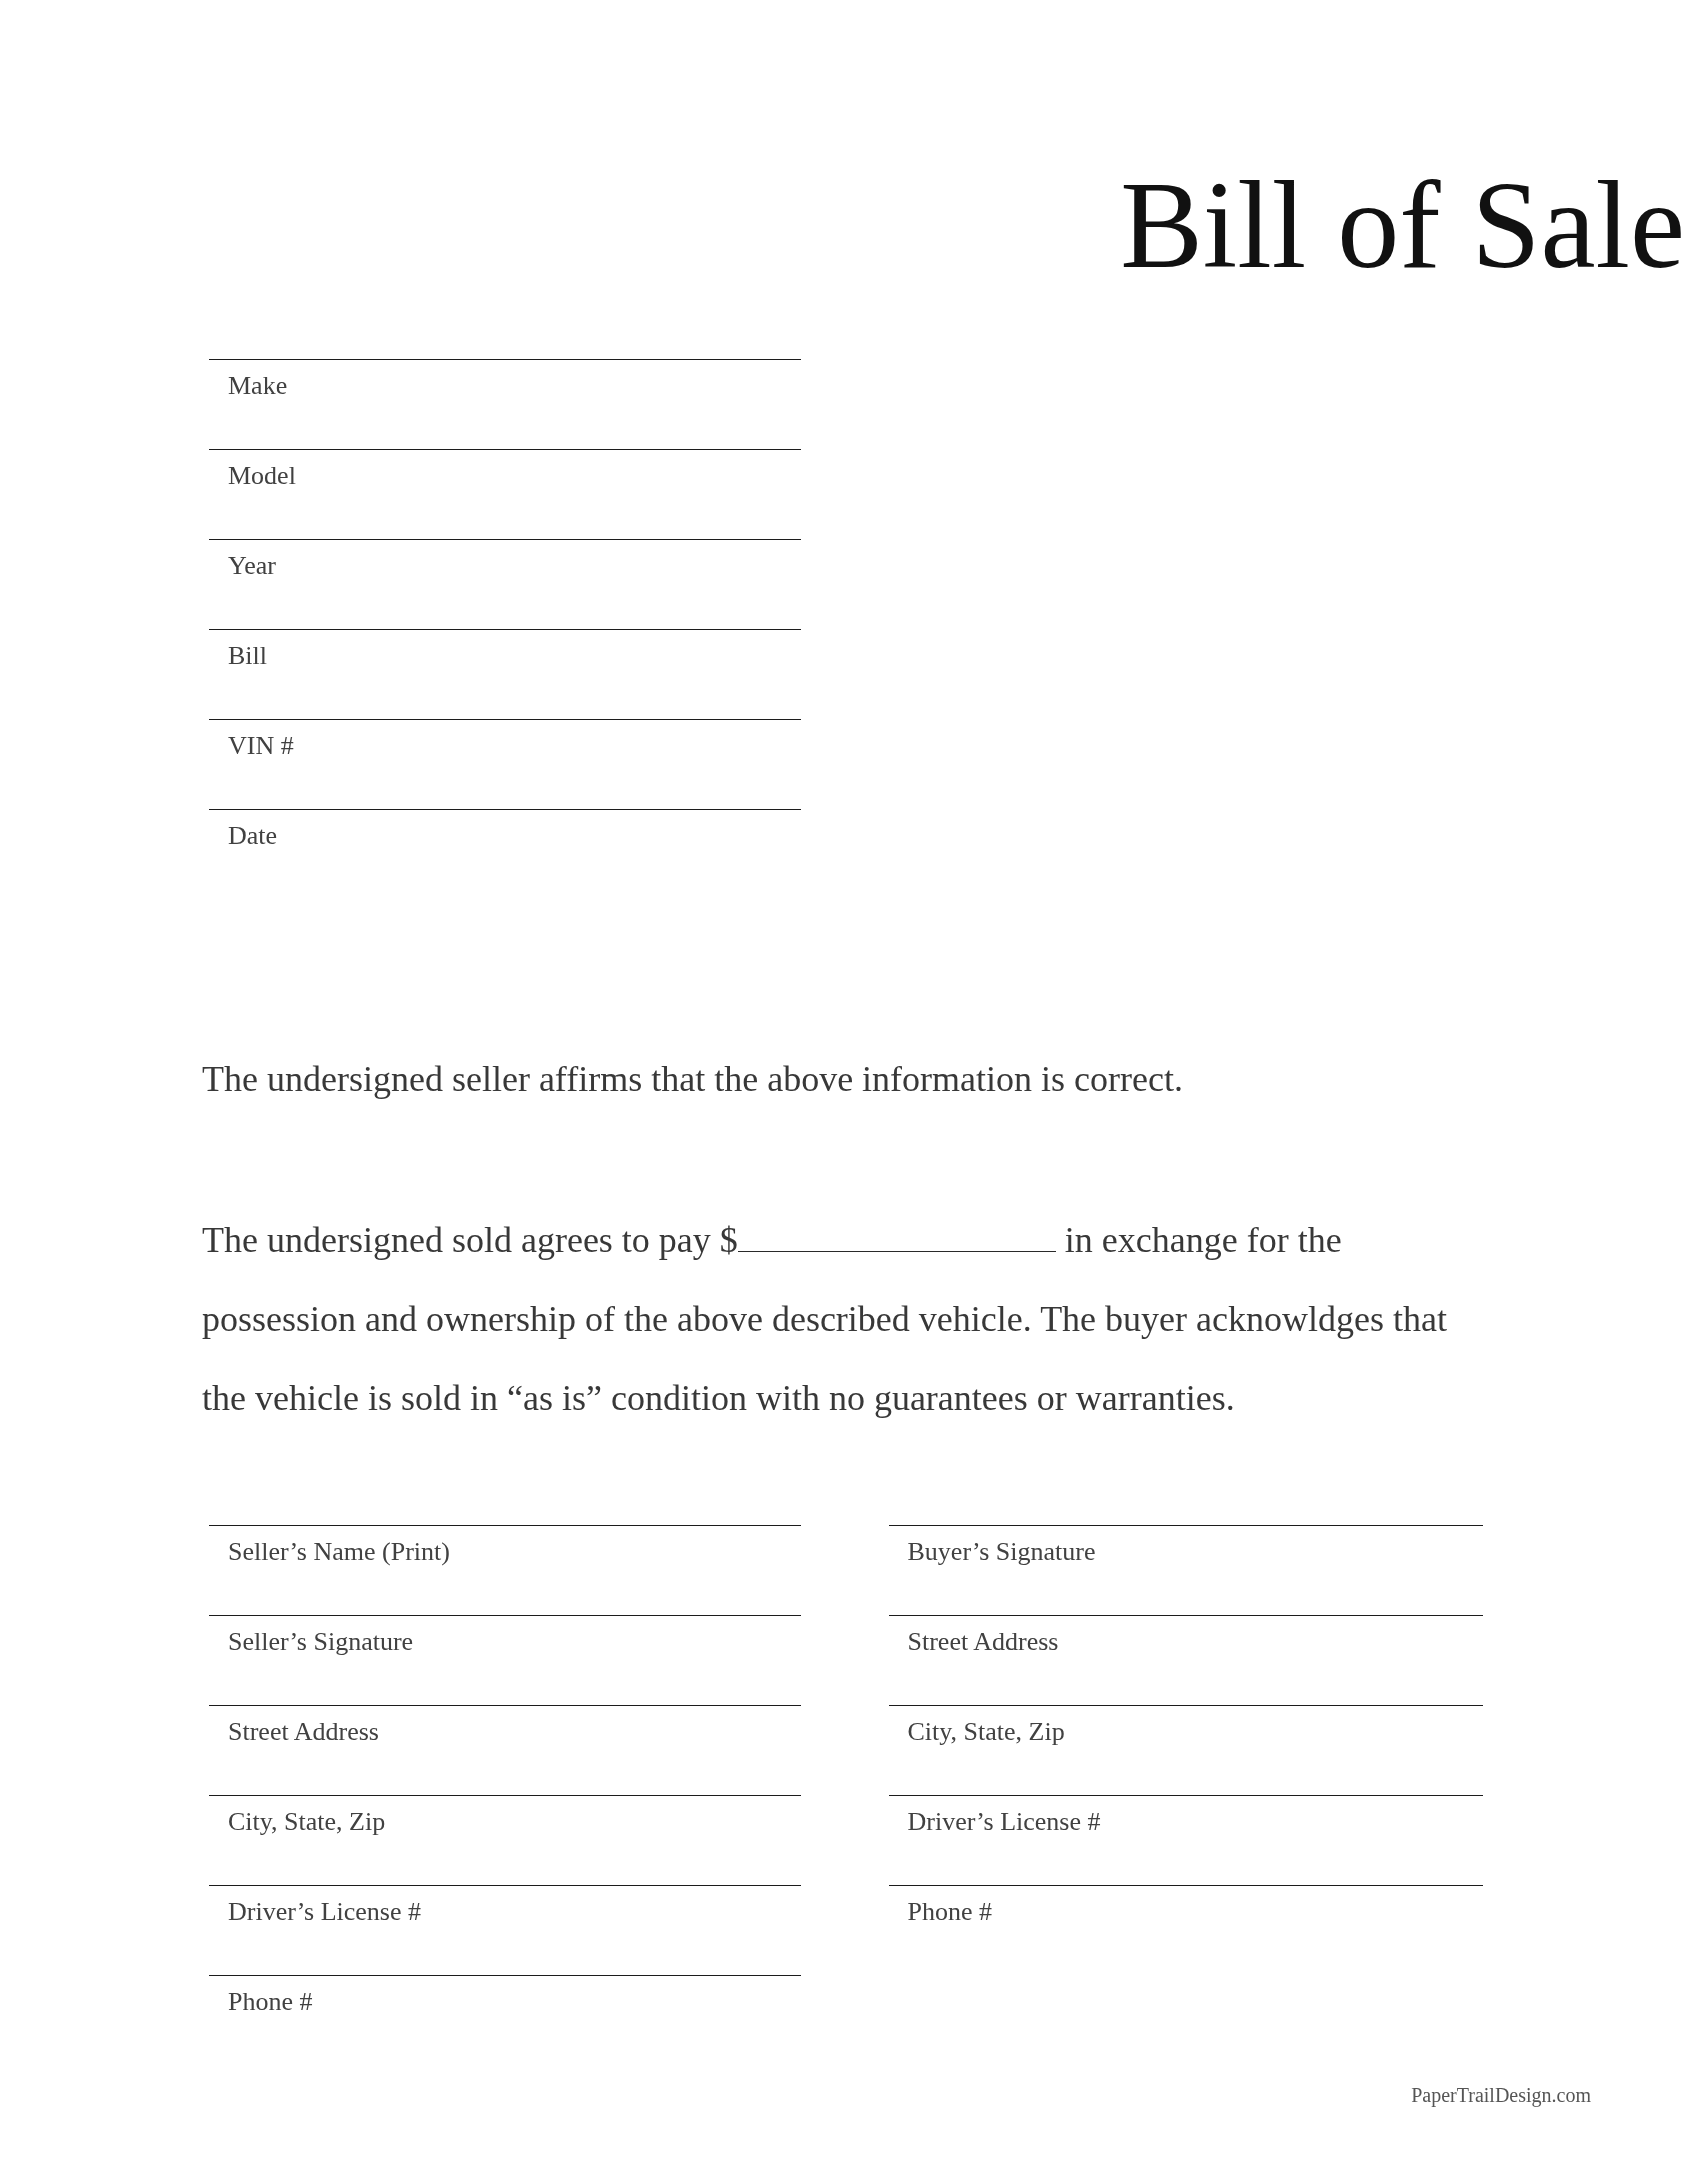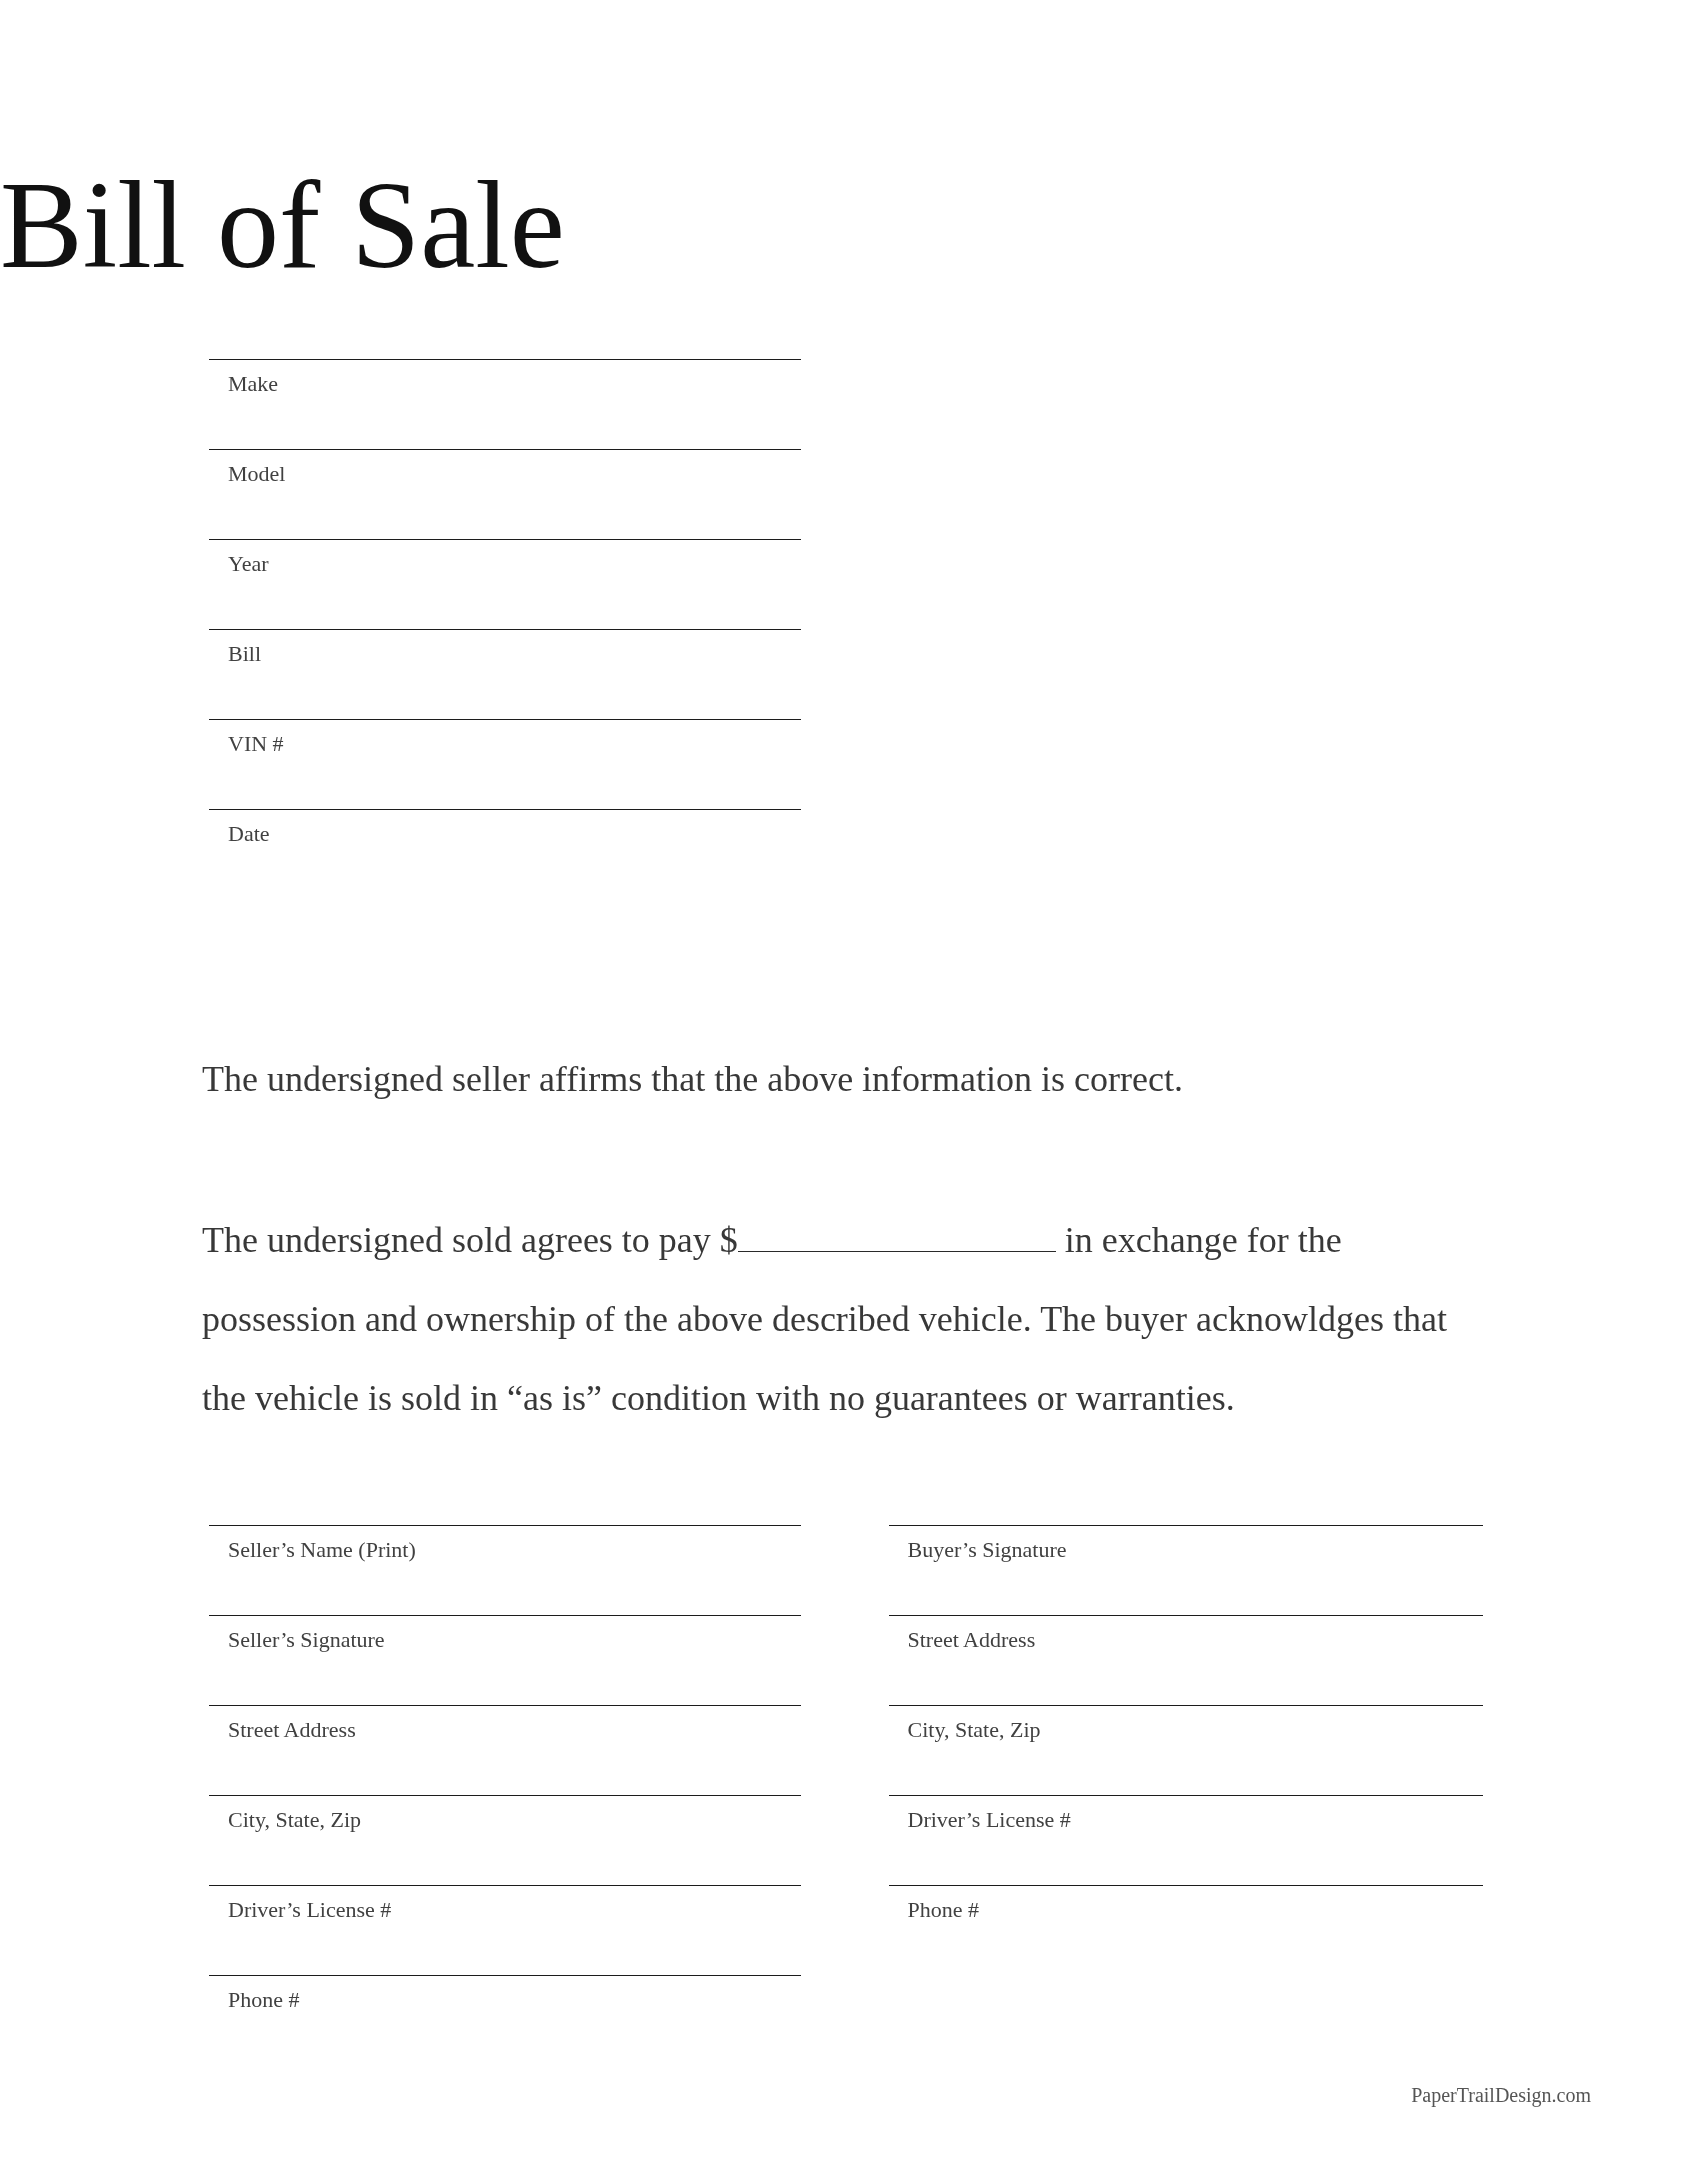--- a/index.html
+++ b/index.html
@@ -12,40 +12,40 @@
     width: 1685px;
     height: 2181px;
     background: #ffffff;
     font-family: "Liberation Serif", "DejaVu Serif", serif;
     color: #333333;
     overflow: hidden;
   }
   .doc-title {
     margin: 0;
     padding-top: 158px;
-    text-align: left;
+    text-align: right;
     font-size: 124px;
     font-weight: 400;
     color: #111111;
     line-height: 1.1;
   }
   .vehicle-fields {
     position: absolute;
     left: 209px;
     top: 359px;
     width: 592px;
   }
   .field-row {
     border-top: 1.7px solid #1c1c1c;
     height: 90px;
     box-sizing: border-box;
     padding: 12px 0 0 19px;
   }
   .field-label {
-    font-size: 22px;
+    font-size: 26px;
     color: #414141;
     line-height: 1.1;
   }
   .statement {
     position: absolute;
     left: 202px;
     font-size: 36px;
     color: #383838;
   }
   .statement-1 {

